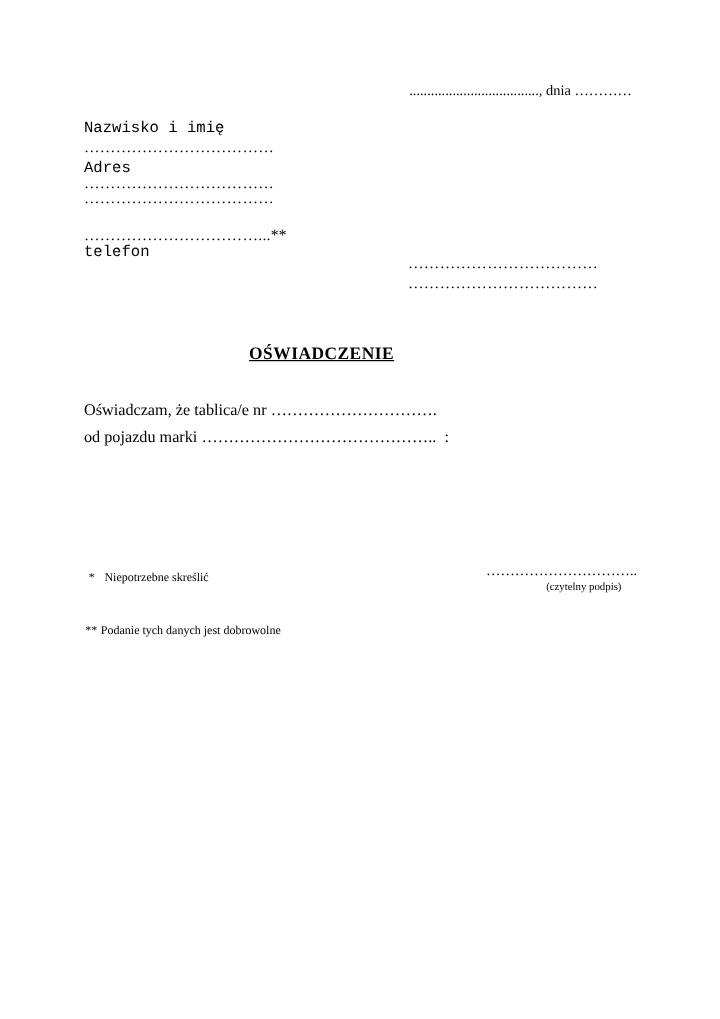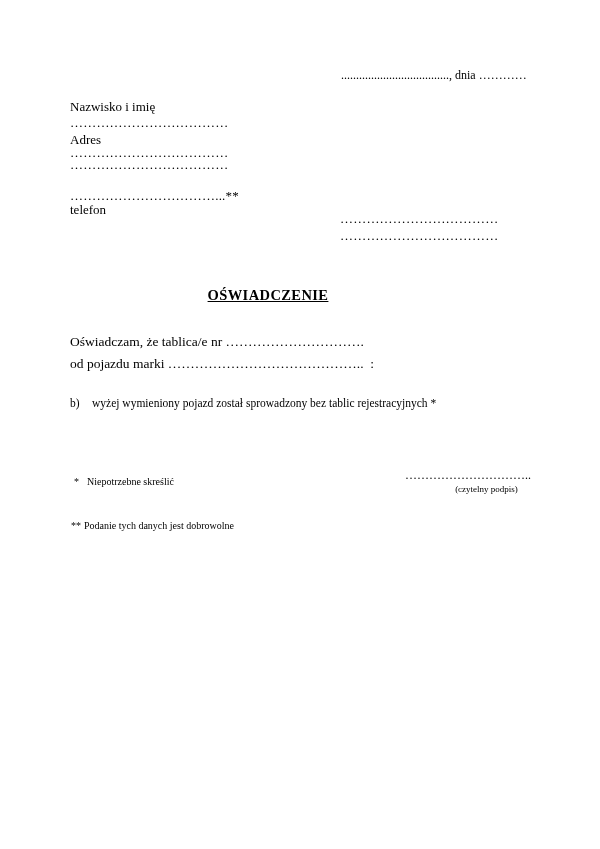--- a/index.html
+++ b/index.html
@@ -8,21 +8,21 @@
     width: 600px;
     height: 849px;
     background: #ffffff;
     font-family: "Liberation Serif", serif;
     color: #000000;
     overflow: hidden;
   }
   .abs { position: absolute; white-space: pre; line-height: 1.15; }
 
   .date-line       { left: 341px; top: 69px;  font-size: 12px; }
-  .sender-label    { font-size: 13px; }
+  .sender-label    { font-size: 13px; font-family: Liberation Mono, monospace; }
   .fill-line       { font-size: 13px; letter-spacing: 0.2px; }
 
   .lbl-name        { left: 70px; top: 100px; }
   .fill-name       { left: 70px; top: 116px; }
   .lbl-address     { left: 70px; top: 133px; }
   .fill-address1   { left: 70px; top: 146px; }
   .fill-address2   { left: 70px; top: 158px; }
   .lbl-phone       { left: 70px; top: 167px; margin-top: 36px; }
   .fill-phone      { left: 70px; top: 189px; }
 
@@ -74,21 +74,20 @@
   <div class="abs fill-line fill-recipient1">………………………………</div>
   <div class="abs fill-line fill-recipient2">………………………………</div>
 
   <div class="abs doc-title">OŚWIADCZENIE</div>
 
   <div class="abs stmt-line1"><span>Oświadczam, że tablica/e nr </span><span>………………………….</span></div>
 
   <div class="abs stmt-line2"><span>od pojazdu marki </span><span>……………………………………..</span><span>  :</span></div>
 
 
-  <div class="abs option option-b"><span class="option-marker">b)</span><span>wyżej wymieniony pojazd został sprowadzony bez tablic rejestracyjnych *</span></div>
 
   <div class="abs sig-dots">…………………………..</div>
   <div class="abs sig-caption">(czytelny podpis)</div>
 
   <div class="abs footnote footnote-1"><span class="footnote-marker">*</span><span>Niepotrzebne skreślić</span></div>
 
   <div class="abs footnote footnote-2"><span class="footnote-marker">**</span><span>Podanie tych danych jest dobrowolne</span></div>
 
 </div>
 

